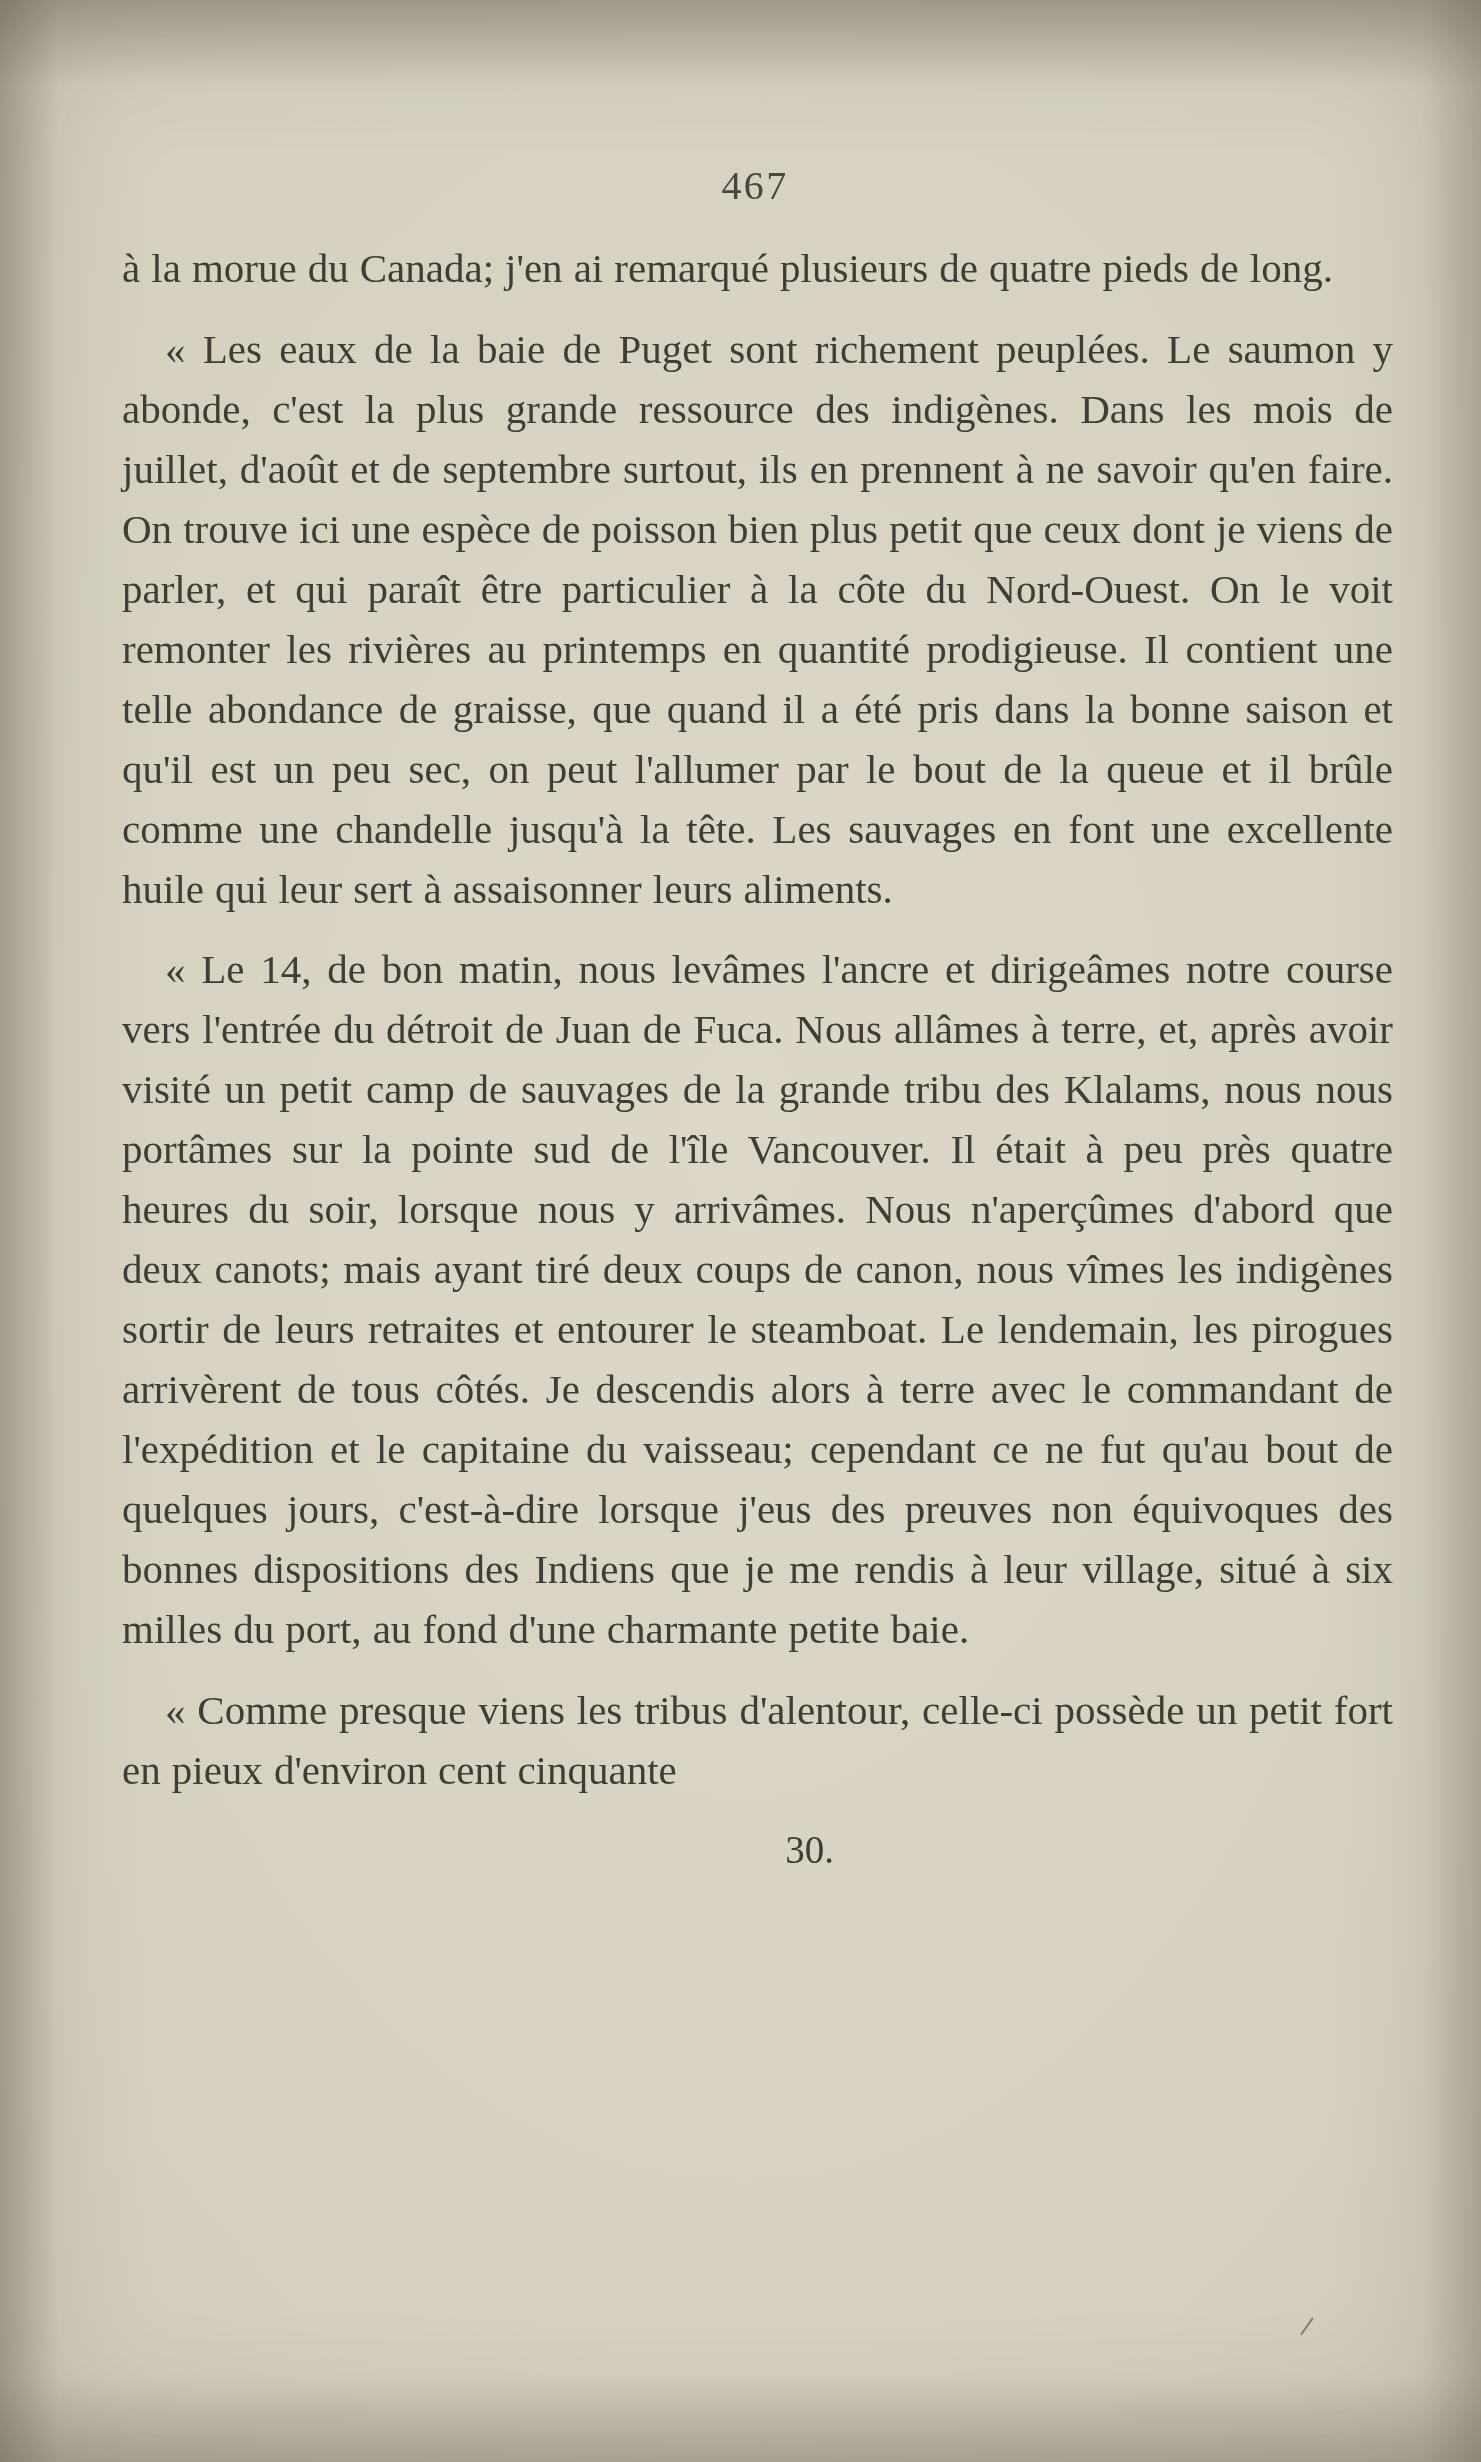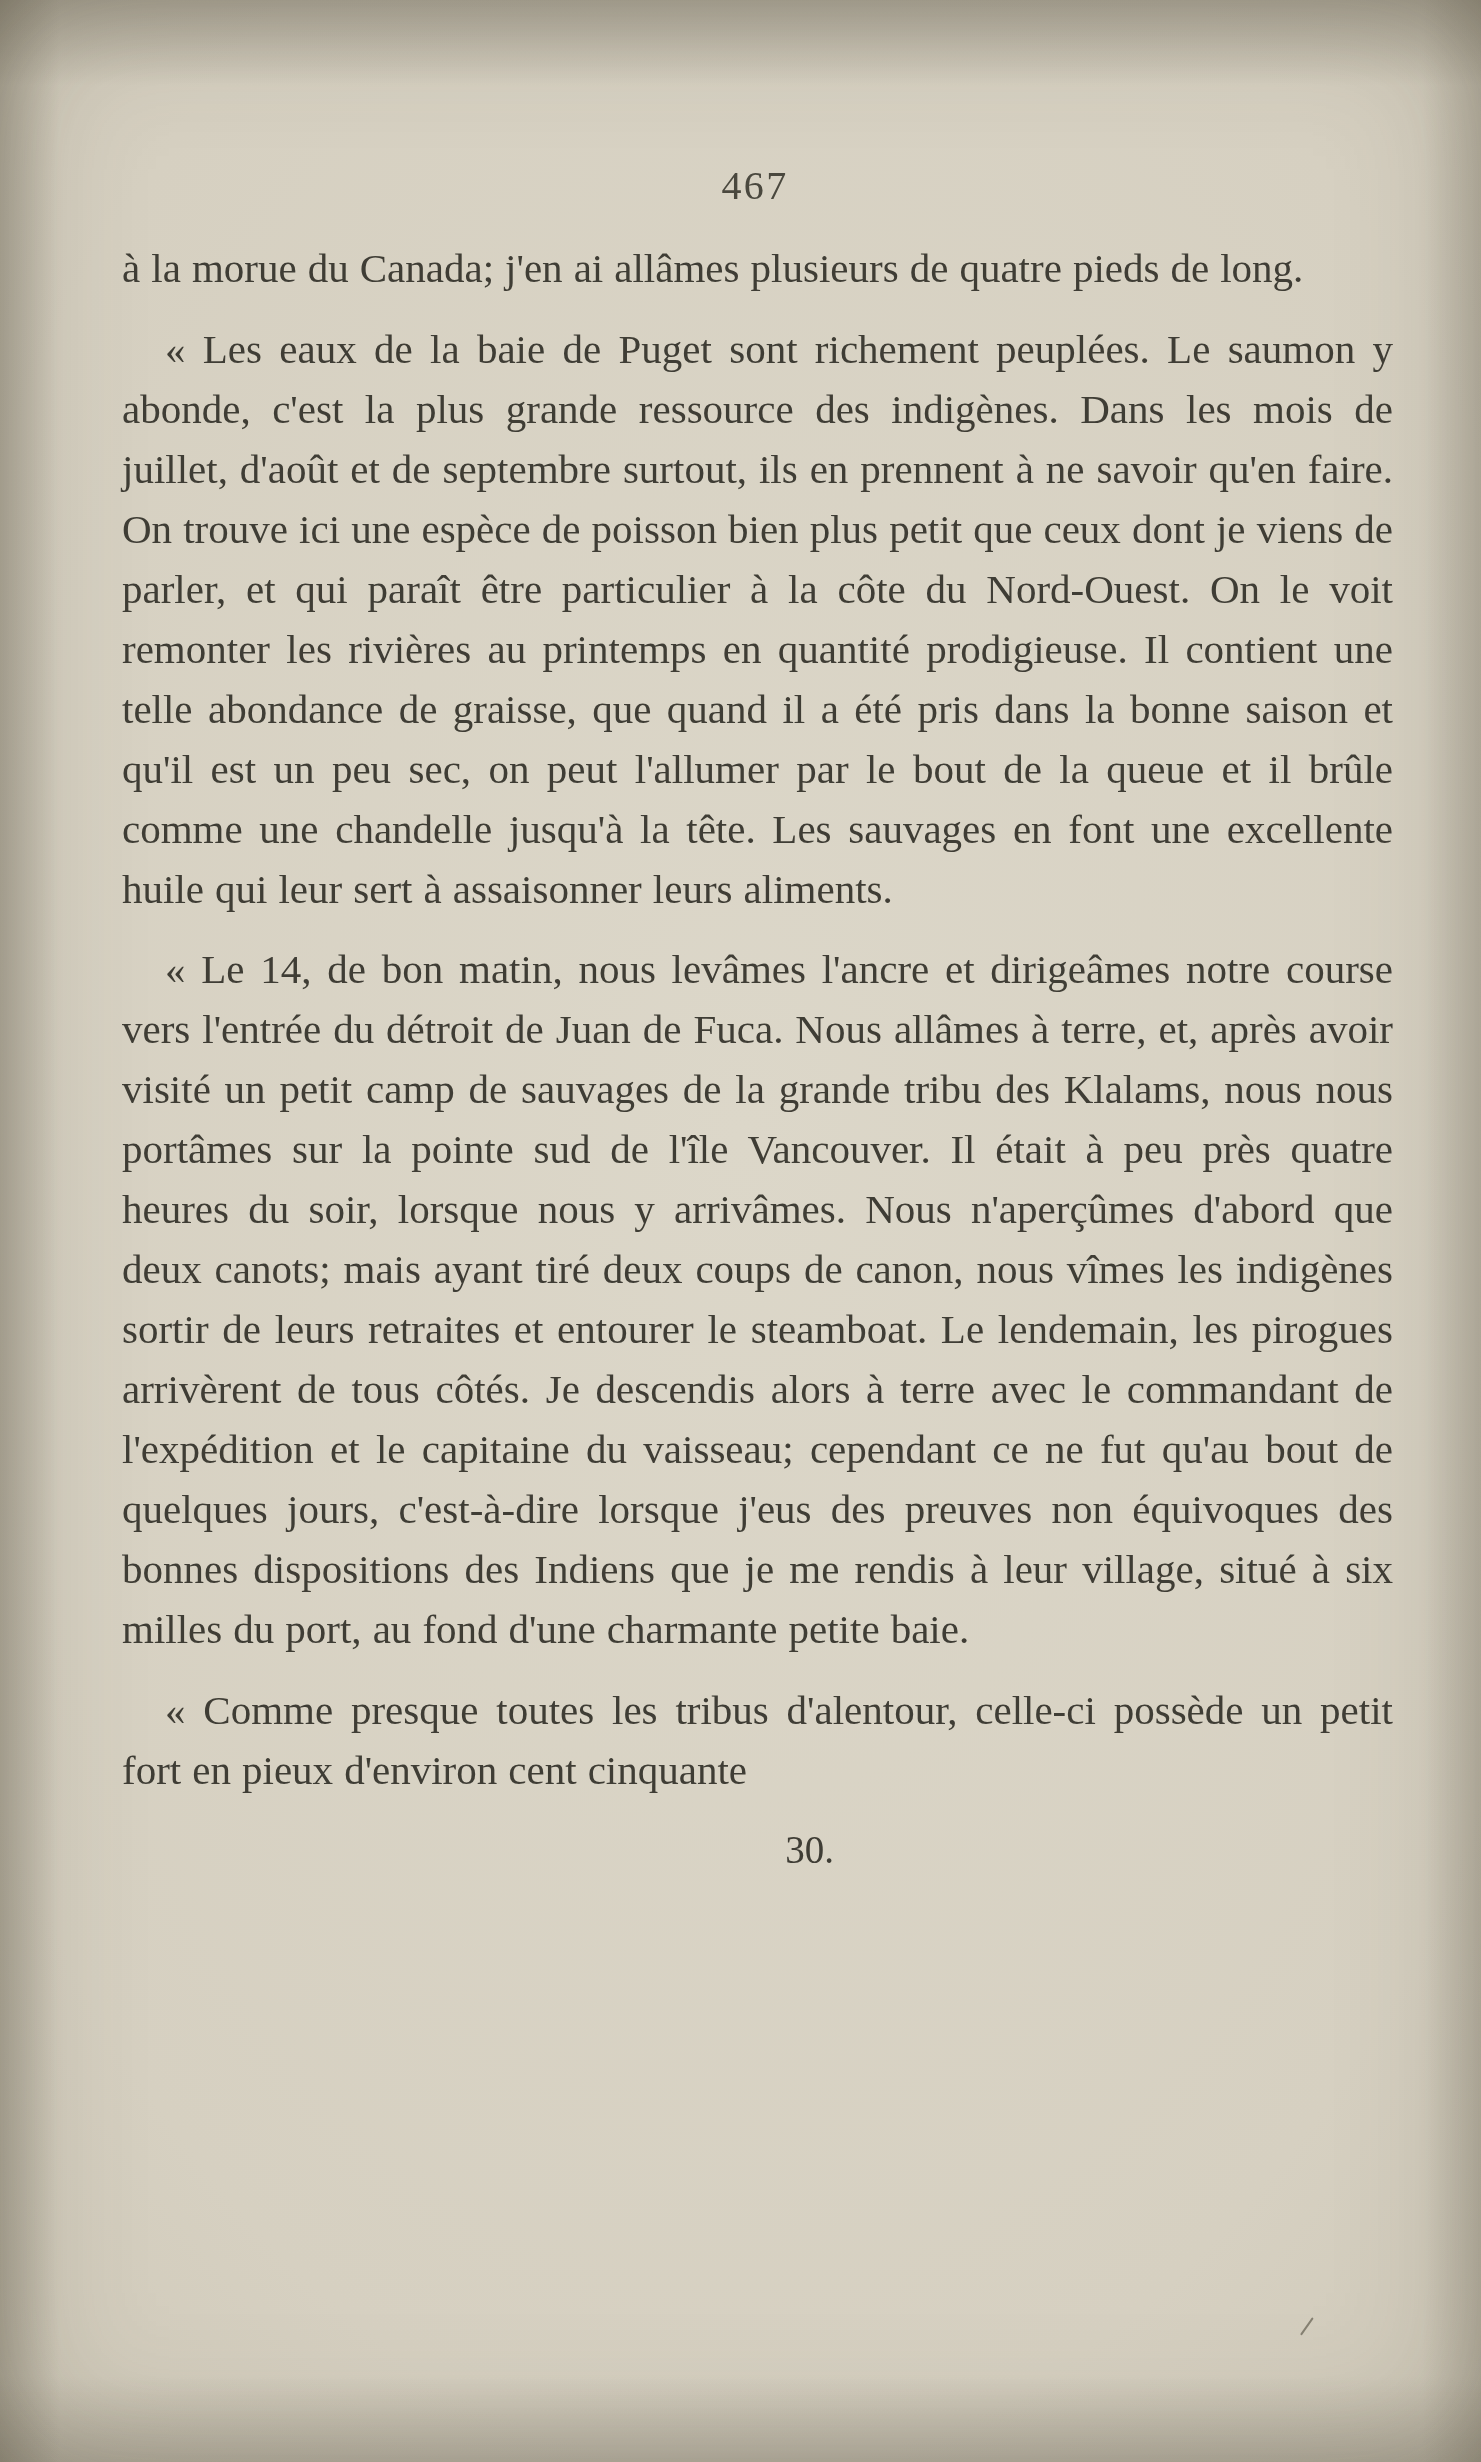--- a/index.html
+++ b/index.html
@@ -77,27 +77,27 @@
 </style>
 </head>
 <body>
 
 <div class="scan">
 
   <div class="page-number">467</div>
 
   <div class="text-block">
 
-    <p class="para no-indent">à la morue du Canada; j'en ai allâmes plusieurs de quatre pieds de long.</p>
+    <p class="para no-indent">à la morue du Canada; j'en ai remarqué plusieurs de quatre pieds de long.</p>
 
     <p class="para indented">« Les eaux de la baie de Puget sont richement peuplées. Le saumon y abonde, c'est la plus grande ressource des indigènes. Dans les mois de juillet, d'août et de septembre surtout, ils en prennent à ne savoir qu'en faire. On trouve ici une espèce de poisson bien plus petit que ceux dont je viens de parler, et qui paraît être particulier à la côte du Nord-Ouest. On le voit remonter les rivières au printemps en quantité prodigieuse. Il contient une telle abondance de graisse, que quand il a été pris dans la bonne saison et qu'il est un peu sec, on peut l'allumer par le bout de la queue et il brûle comme une chandelle jusqu'à la tête. Les sauvages en font une excellente huile qui leur sert à assaisonner leurs aliments.</p>
 
     <p class="para indented">« Le 14, de bon matin, nous levâmes l'ancre et dirigeâmes notre course vers l'entrée du détroit de Juan de Fuca. Nous allâmes à terre, et, après avoir visité un petit camp de sauvages de la grande tribu des Klalams, nous nous portâmes sur la pointe sud de l'île Vancouver. Il était à peu près quatre heures du soir, lorsque nous y arrivâmes. Nous n'aperçûmes d'abord que deux canots; mais ayant tiré deux coups de canon, nous vîmes les indigènes sortir de leurs retraites et entourer le steamboat. Le lendemain, les pirogues arrivèrent de tous côtés. Je descendis alors à terre avec le commandant de l'expédition et le capitaine du vaisseau; cependant ce ne fut qu'au bout de quelques jours, c'est-à-dire lorsque j'eus des preuves non équivoques des bonnes dispositions des Indiens que je me rendis à leur village, situé à six milles du port, au fond d'une charmante petite baie.</p>
 
-    <p class="para indented">« Comme presque toutes les tribus d'alentour, celle-ci possède un petit fort en pieux d'environ cent cinquante</p>
+    <p class="para indented">« Comme presque viens les tribus d'alentour, celle-ci possède un petit fort en pieux d'environ cent cinquante</p>
 
     <div class="signature">30.</div>
   </div>
 
   <div class="scan-artifact"></div>
 
 </div>
 
 
 </body></html>

